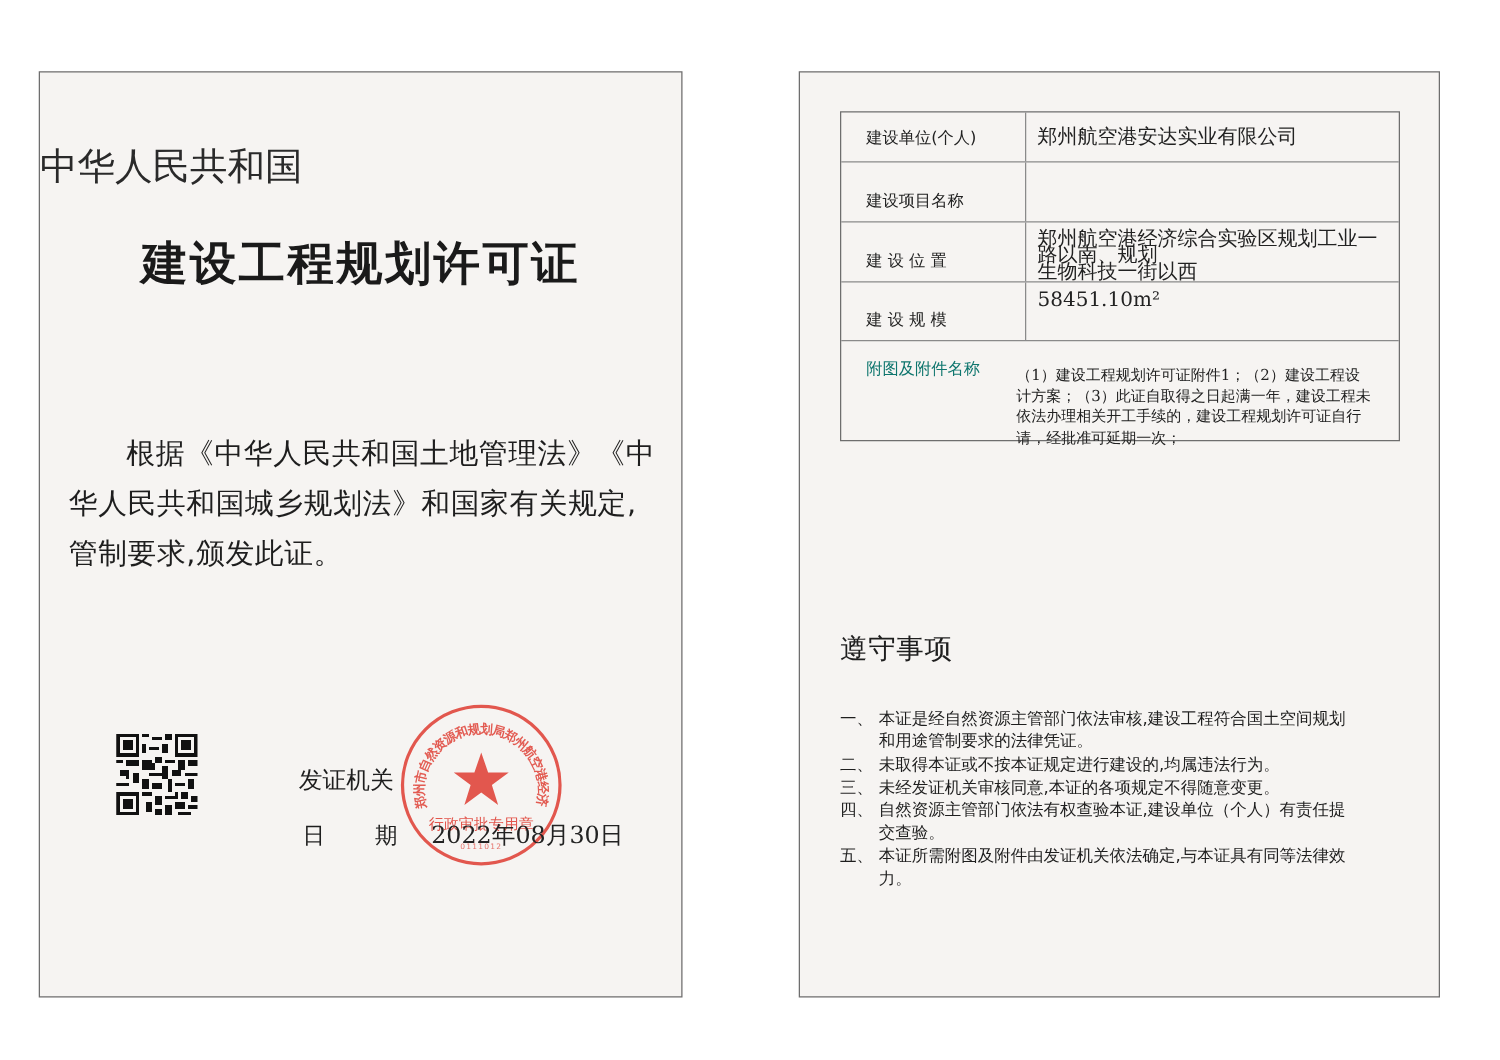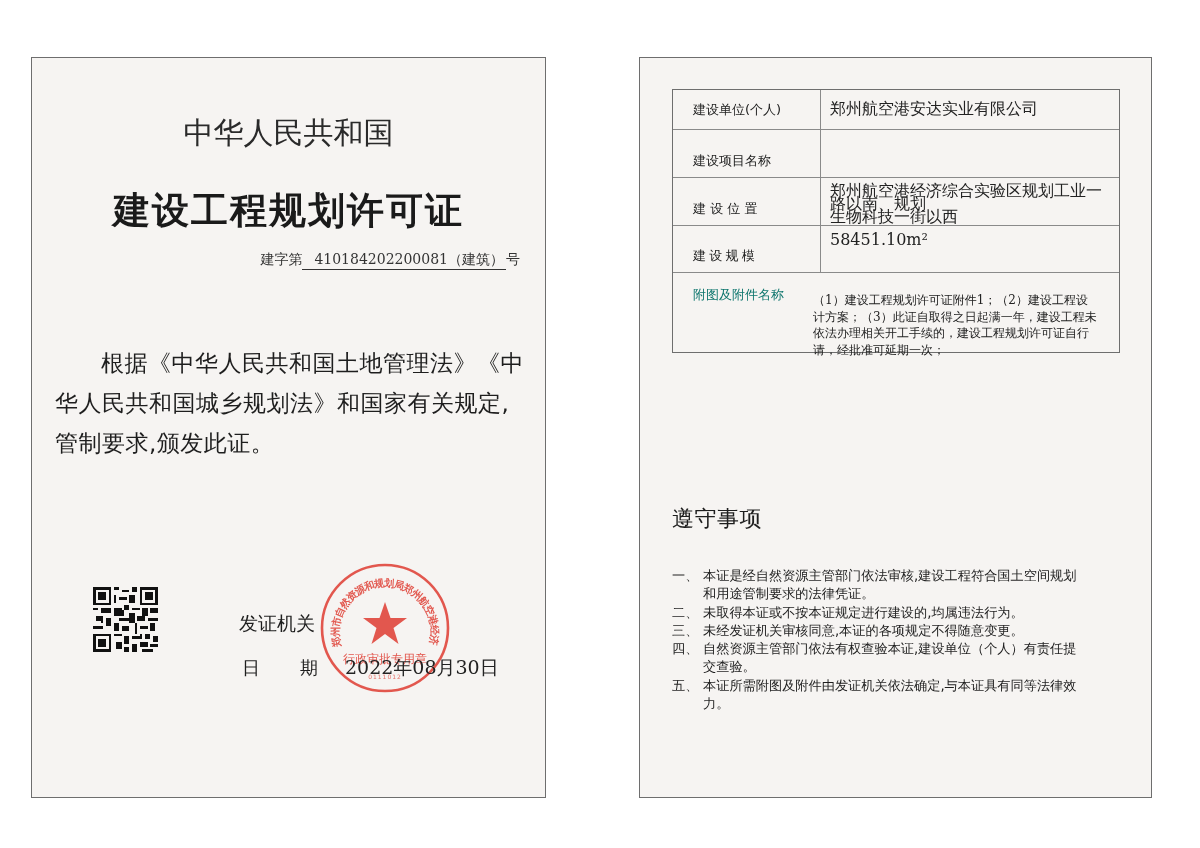--- a/index.html
+++ b/index.html
@@ -10,21 +10,21 @@
     position: absolute; top: 57px; height: 741px;
     background: #f6f4f2;
     border: 1.5px solid #6e6e6e;
   }
   #page-left { left: 31px; width: 515px; }
   #page-right { left: 639px; width: 513px; }
 
   
   .country {
     position: absolute; left: 0; width: 100%; top: 55px;
-    text-align: center; font-family: "DejaVu Serif", "Liberation Serif", serif;
+    font-family: "DejaVu Serif", "Liberation Serif", serif;
     font-size: 30px; font-weight: normal; letter-spacing: 0px; color: #2a2a2a;
   }
   .cert-title {
     position: absolute; left: 0; width: 100%; top: 128px;
     text-align: center; font-size: 37px; font-weight: bold; letter-spacing: 2px; color: #1a1a1a;
   }
   .cert-no {
     position: absolute; right: 25px; top: 193px;
     font-family: "DejaVu Serif", "Liberation Serif", serif; font-size: 14px; color: #333;
   }
@@ -75,21 +75,21 @@
   }
   #row-unit { top: 0; height: 40px; }
   #row-unit .val { padding-top: 12px; }
   #row-project { top: 40px; height: 48px; }
   #row-project .lbl { padding-top: 14px; }
   #row-project .val { padding-top: 6px; }
   #row-location { top: 88px; height: 48px; }
   #row-location .lbl { padding-top: 14px; }
   #row-location .val { padding-top: 6px; }
   #row-scale { top: 136px; height: 47px; }
-  #row-scale .lbl { padding-top: 14px; font-family: Liberation Serif, serif; }
+  #row-scale .lbl { padding-top: 14px; }
   #row-scale .val { padding-top: 7px; }
   .att-label { position: absolute; left: 20px; top: 196px; font-size: 13px; color: #0f766e; }
   .att-value {
     position: absolute; left: 140px; top: 202px; width: 297px;
     font-family: "DejaVu Serif", "Liberation Serif", serif; font-size: 12px; line-height: 16.5px; color: #222;
   }
   .att-value span { display: block; white-space: nowrap; }
 
   .notice-title {
     position: absolute; left: 32px; top: 446px; font-size: 22px; color: #1e1e1e; letter-spacing: 0.5px;
@@ -98,23 +98,20 @@
   .notice-item { position: relative; padding-left: 31px; }
   .notice-item .n { position: absolute; left: 0; top: 0; }
   .notice-item span.l { display: block; white-space: nowrap; }
 </style>
 </head>
 <body>
 
 <div class="page" id="page-left">
   <div class="country">中华人民共和国</div>
   <div class="cert-title">建设工程规划许可证</div>
-  <div class="cert-no">
-    <span>建字第</span><span class="num">410184202200081（建筑）</span><span>号</span>
-  </div>
 
   <div class="body-text">
     <span class="first">根据《中华人民共和国土地管理法》《中</span>
     <span style="margin-left:-46px">华人民共和国城乡规划法》和国家有关规定,</span>
     <span style="margin-left:-46px">管制要求,颁发此证。</span>
   </div>
 
   <svg class="qr" viewBox="0 0 25 25" shape-rendering="crispEdges">
     <rect width="25" height="25" fill="#f6f4f2"></rect>
     <g fill="#111">

